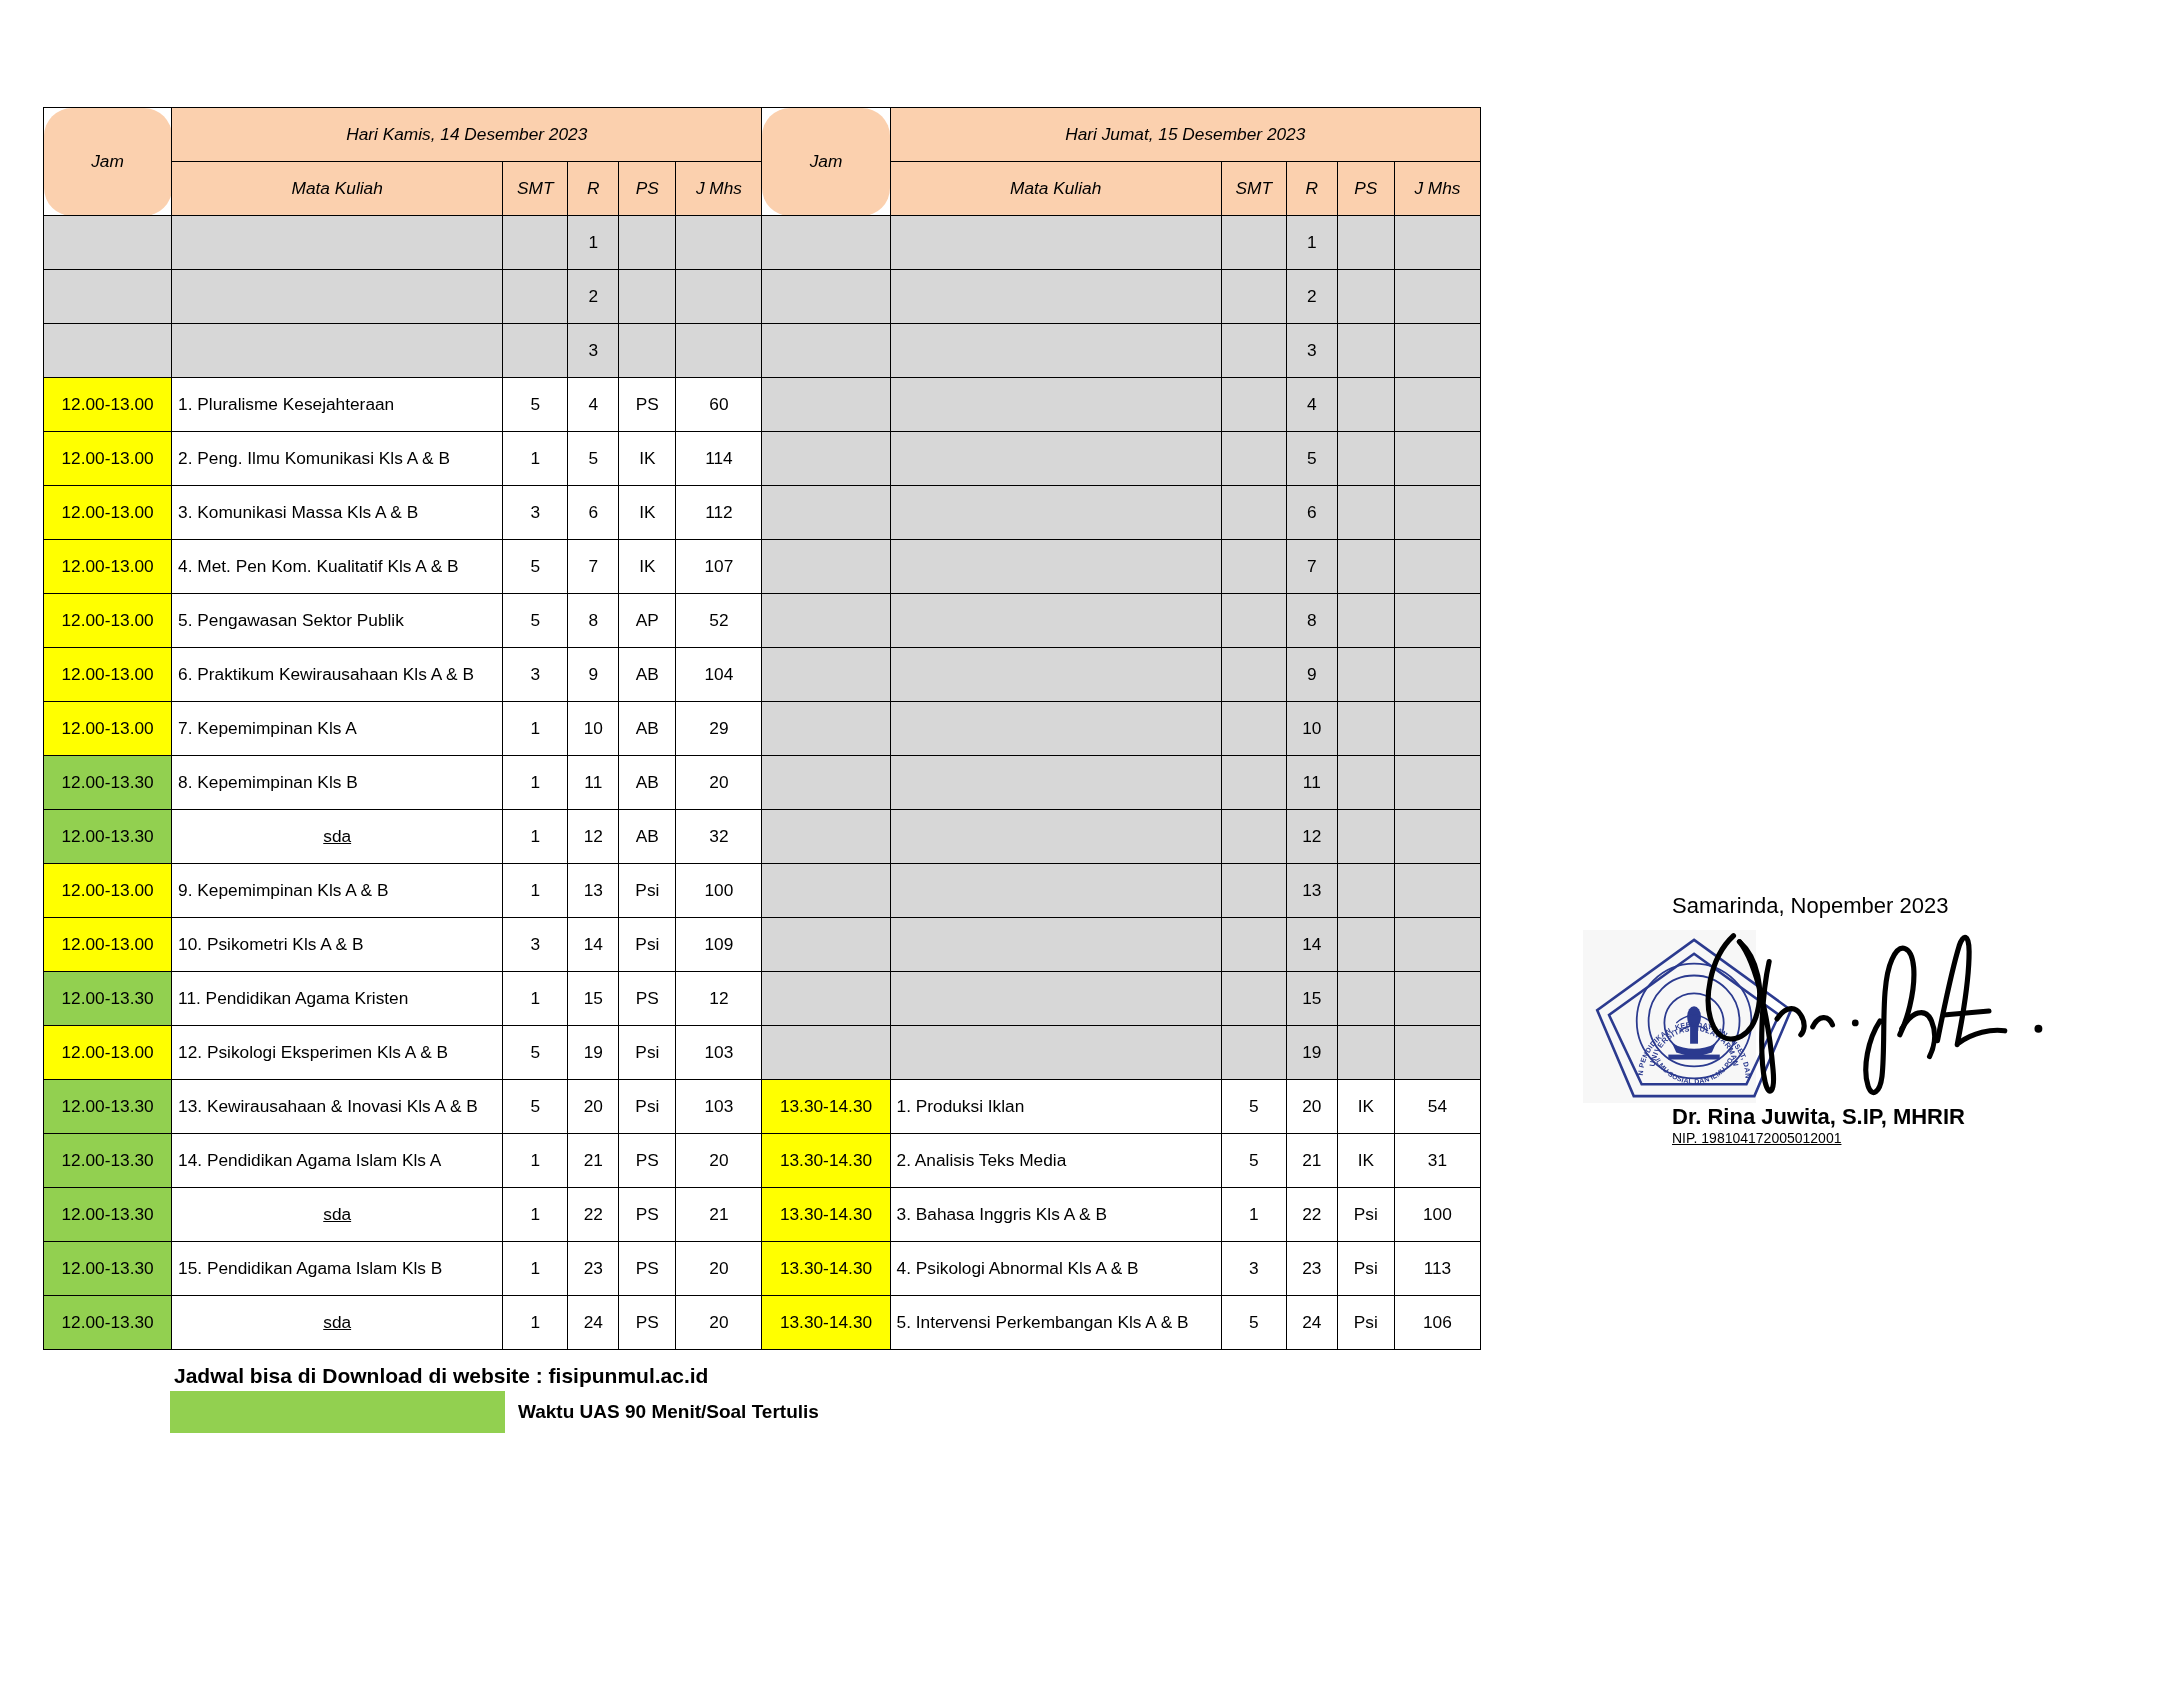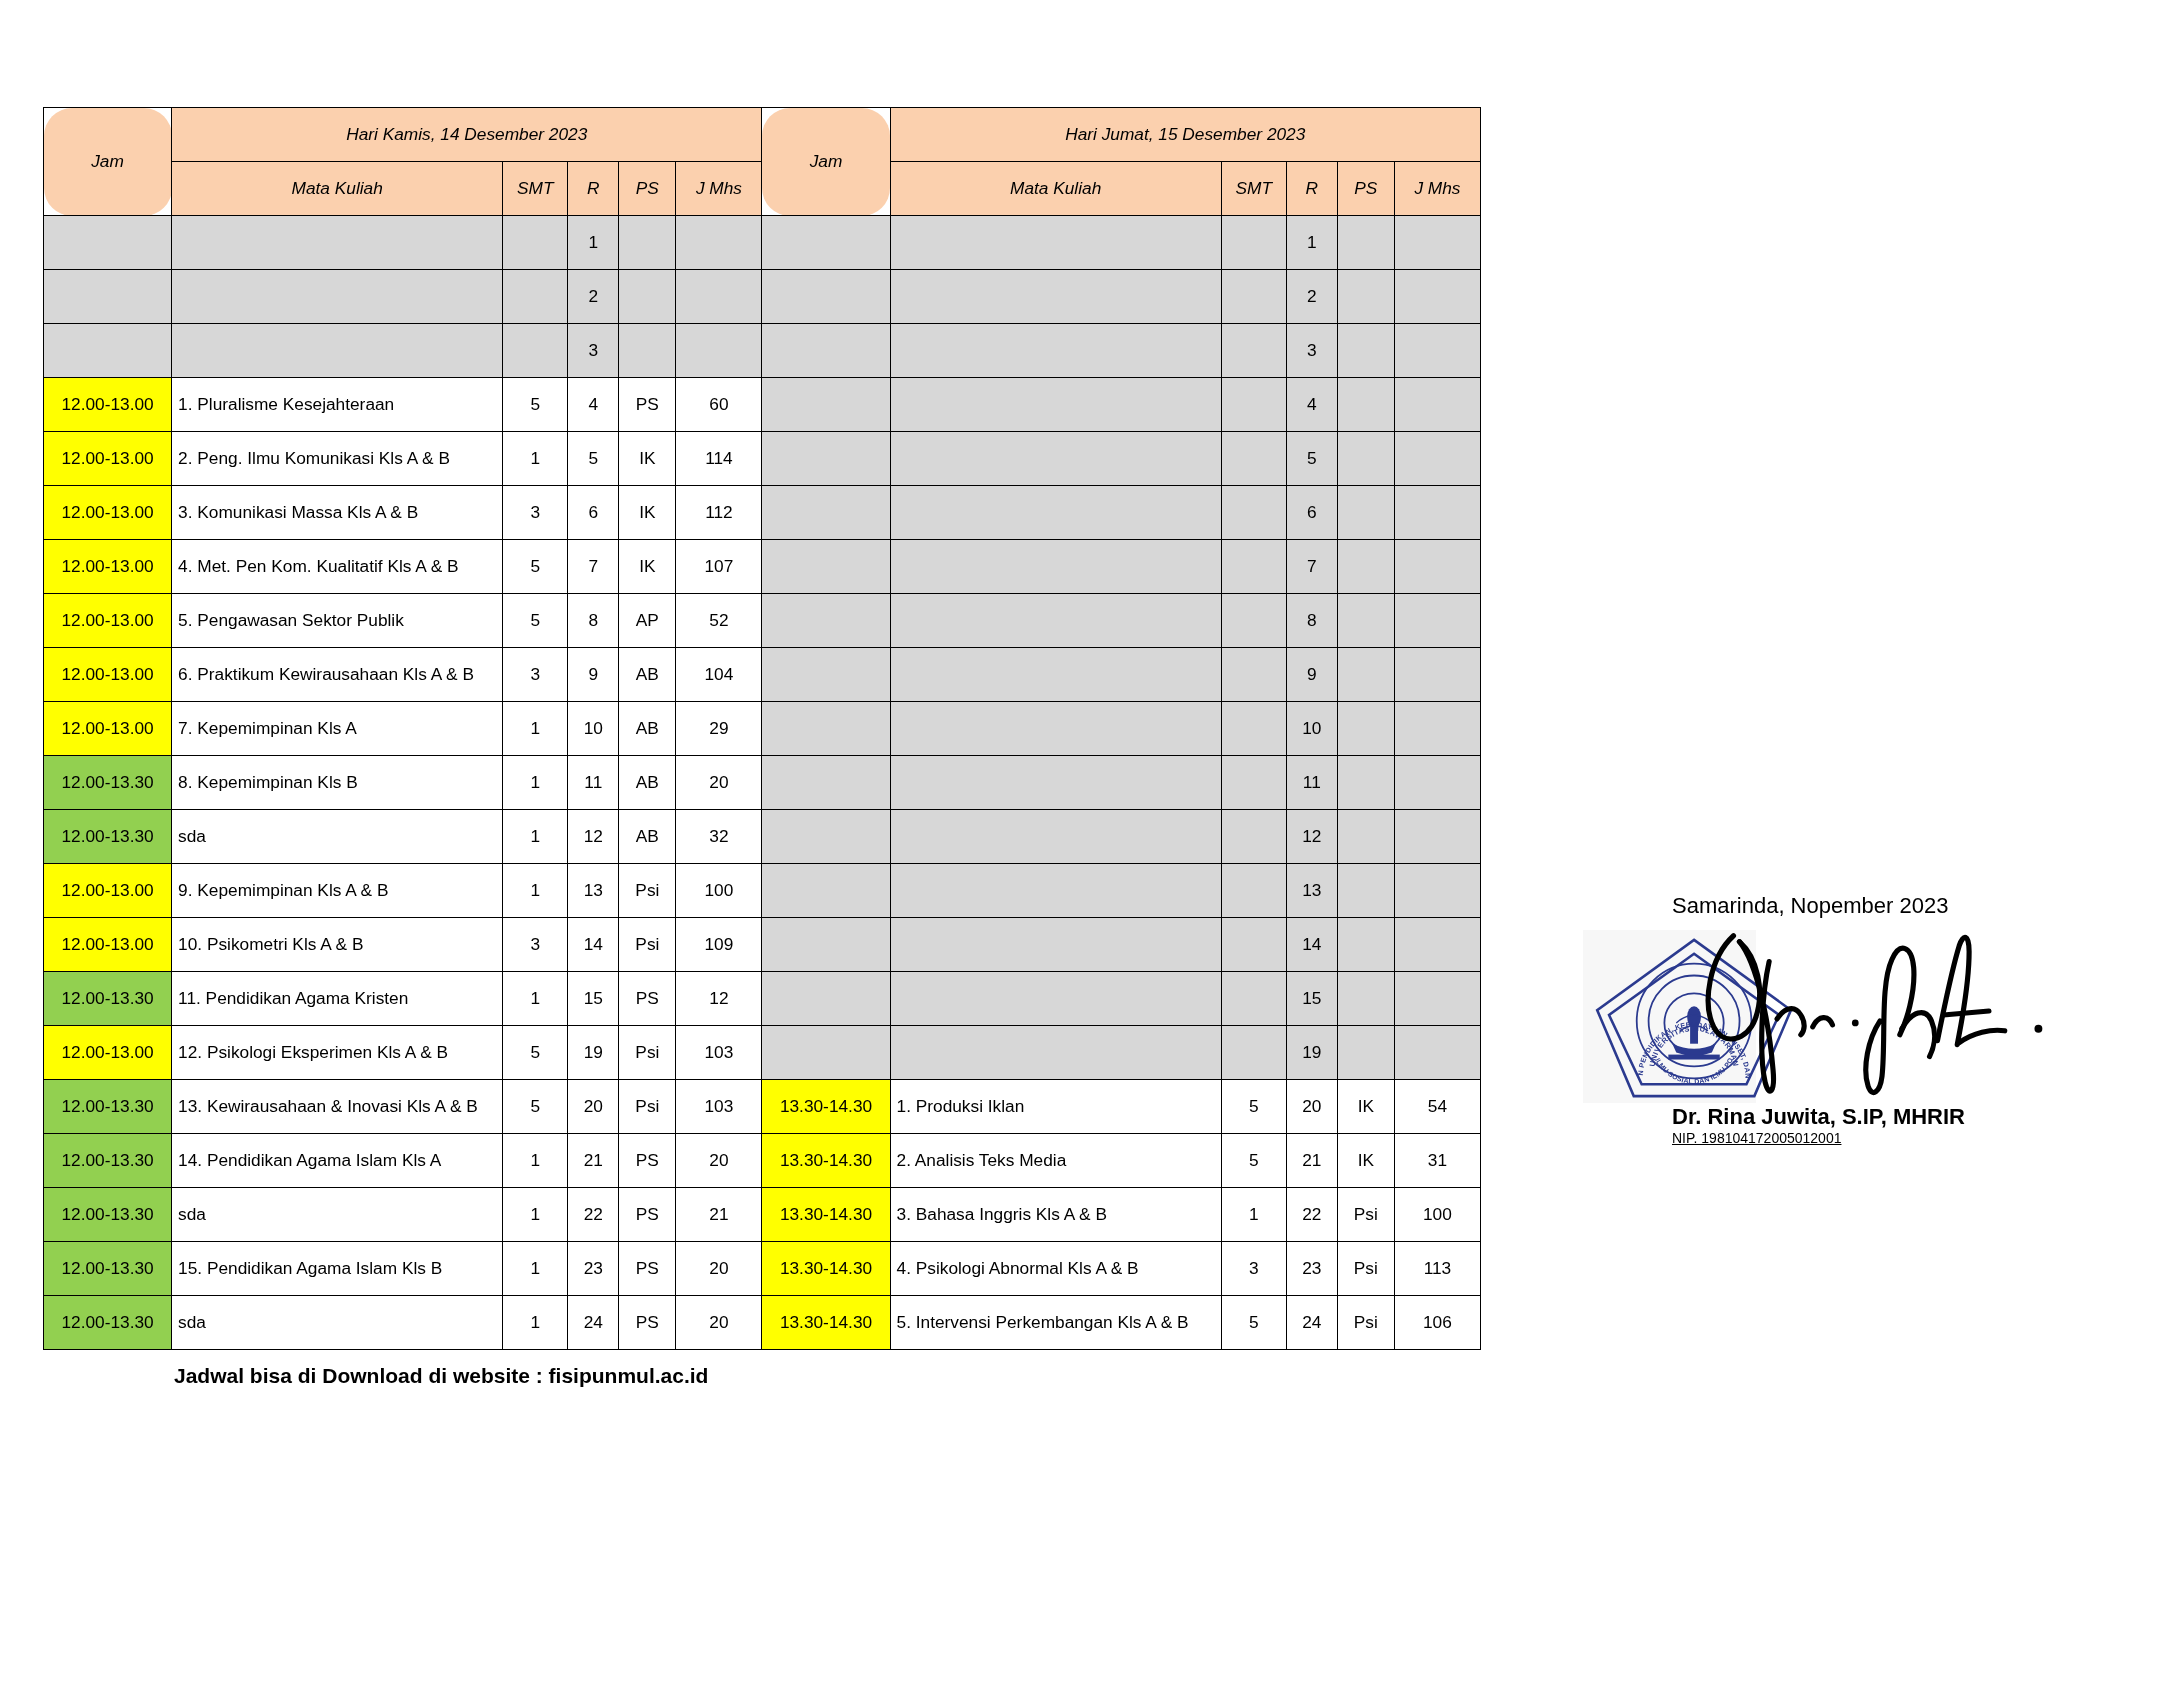--- a/index.html
+++ b/index.html
@@ -61,21 +61,21 @@
   .hdr-sub  { height: 51px; }
   .hdr-jam  { height: 101px; border-radius: 28px; }
 
   .c-center { text-align: center; }
 
   .tm-yellow { background: #FFFF00; text-align: center; font-size: 17px; }
   .tm-green  { background: #92D050; text-align: center; font-size: 17px; }
   .tm-gray   { background: #D7D7D7; }
 
   .mk-cell { text-align: left; font-size: 17.3px; }
-  .mk-sda  { text-align: left; }
+  .mk-sda  { text-align: center; text-decoration: underline; }
 
   
   #footnote {
     position: absolute;
     left: 174px;
     top: 1356px;
     font-size: 21px;
     font-weight: bold;
     white-space: nowrap;
     margin-top: 8px;
@@ -484,20 +484,24 @@
           <td class="c-center">Psi</td>
           <td class="c-center">106</td>
         </tr>
       </tbody>
   </table>
 </div>
 
 <div id="footnote">Jadwal bisa di Download di website : fisipunmul.ac.id</div>
 
 <div id="legend">
+  <div class="legend-row">
+    <div class="legend-swatch" id="swatch-0" style="background: rgb(146, 208, 80);"></div>
+    <div class="legend-label">Waktu UAS 90 Menit/Soal Tertulis</div>
+  </div>
 </div>
 
 <div id="signature">
   <div class="sig-line">Samarinda,     Nopember 2023</div>
 
   <div id="sig-graphic">
     <div id="stamp-box"></div>
 
     <svg id="stamp-svg" width="228" height="173" viewBox="0 0 230 175">
       <g fill="none" stroke="#2B3A8F" stroke-width="2.6">

